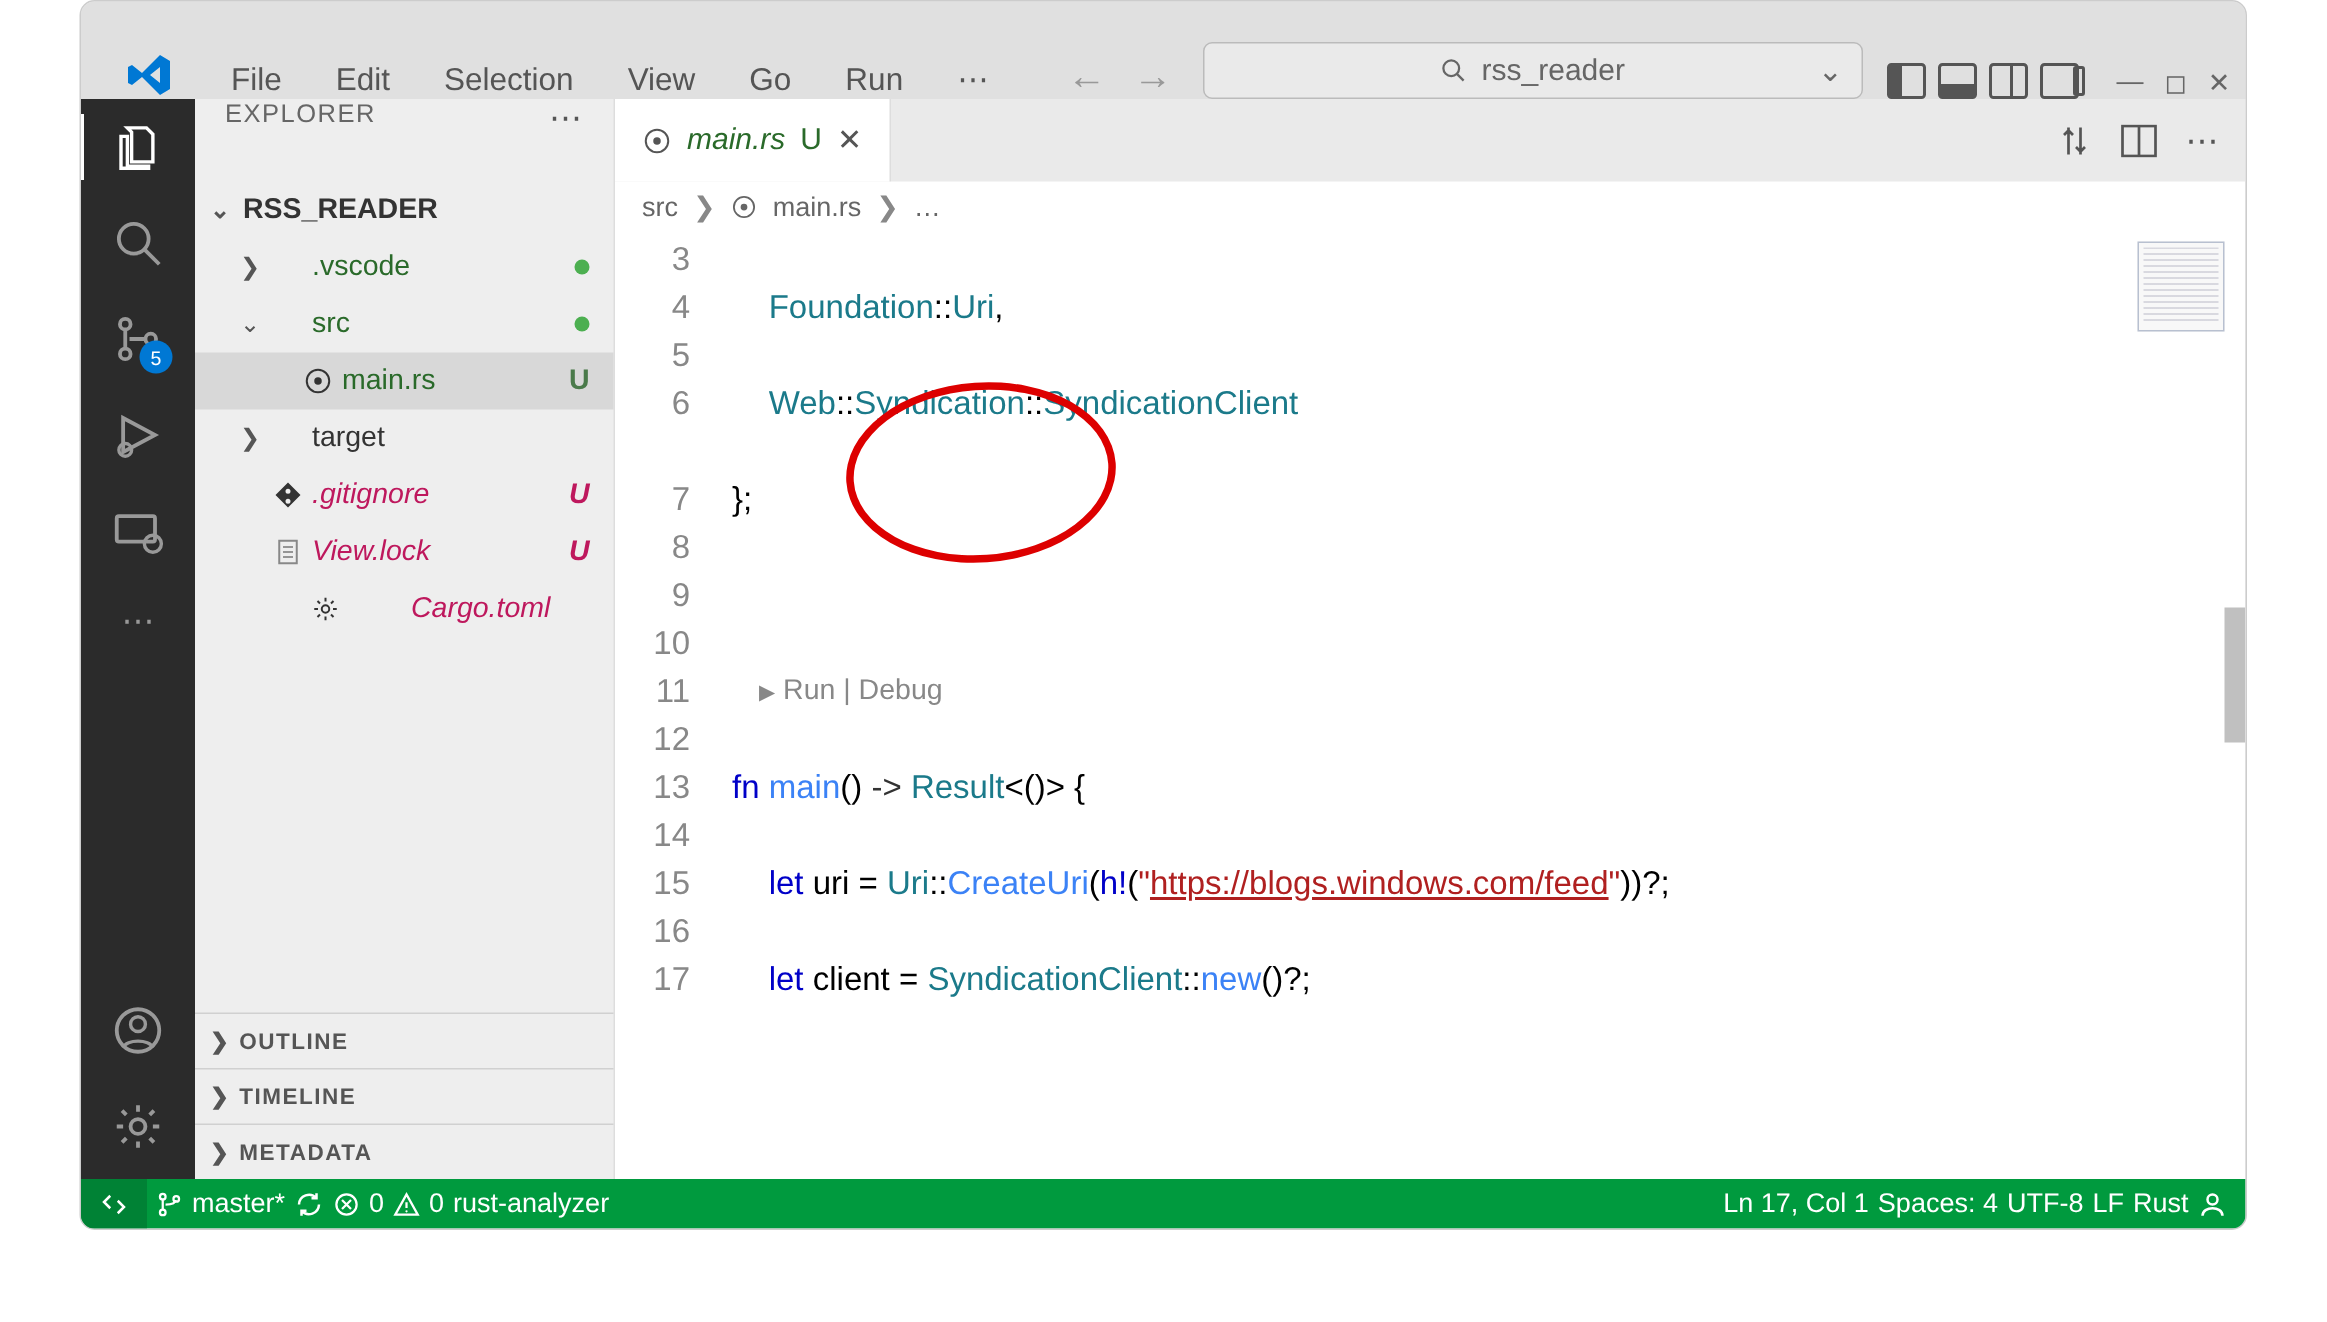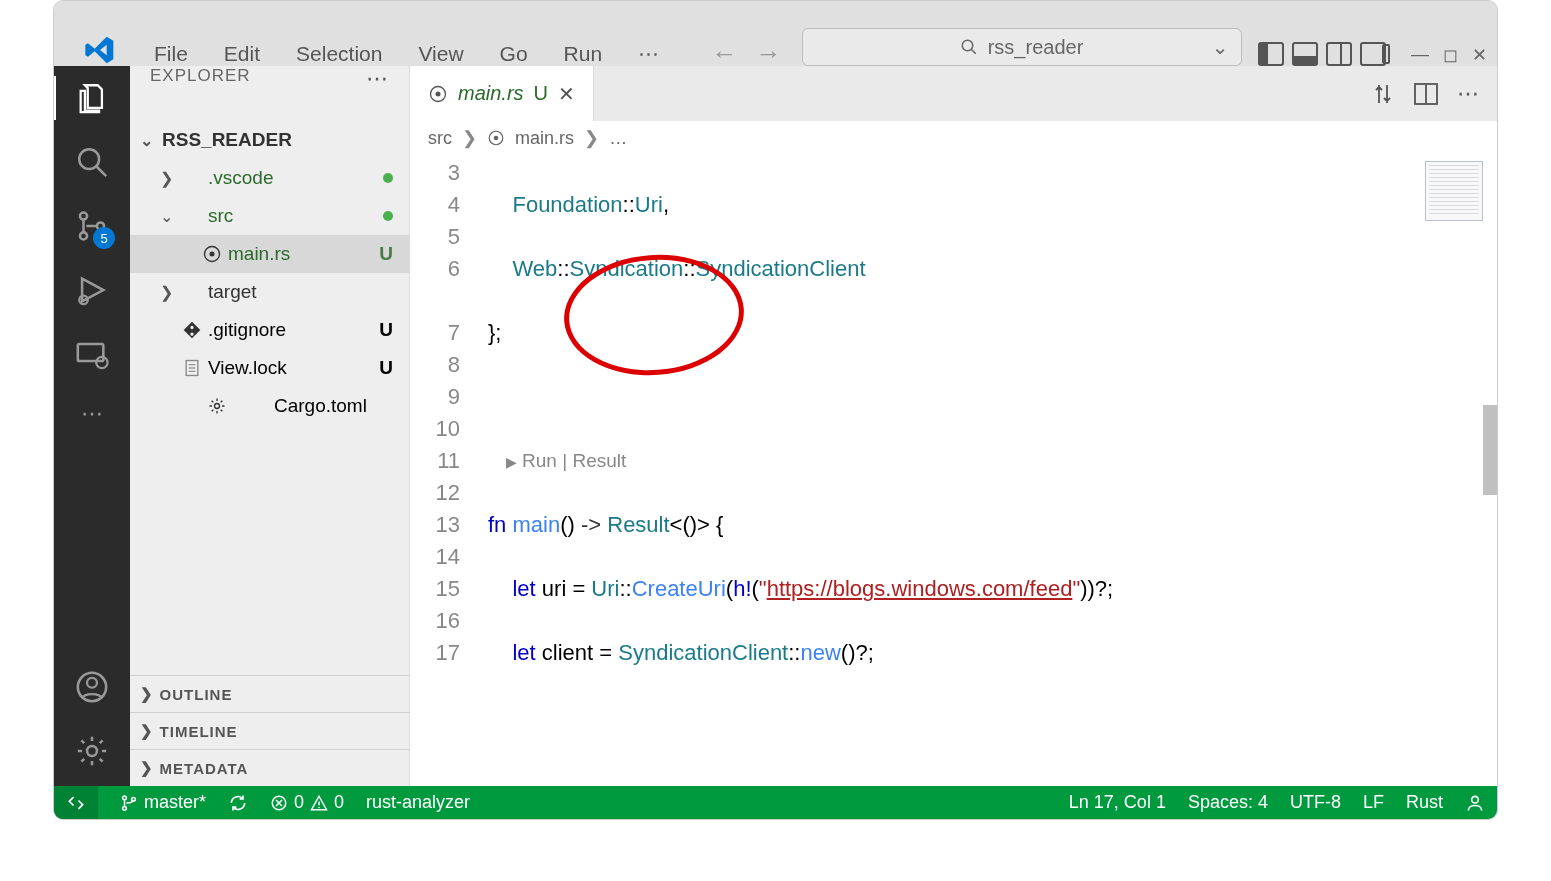--- a/index.html
+++ b/index.html
@@ -41,21 +41,21 @@
 .sidebar-header { height: 55px; display: flex; padding: 0 20px; color: #666; font-size: 17px; letter-spacing: 1px; }
 .sidebar-header .more { margin-left: auto; font-size: 22px; color:#555; }
 .tree { flex: 1; font-size: 19px; }
 .tree-row { display: flex; align-items: center; height: 38px; padding-left: 10px; padding-right: 16px; color: #333; cursor: pointer; }
 .tree-row.root { font-weight: bold; }
 .tree-row .chev { width: 22px; color: #555; font-size: 16px; }
 .tree-row .ico { width: 26px; display: flex; align-items: center; }
 .tree-row .lbl { flex: 1; }
 .tree-row .dot { width: 10px; height: 10px; background: #4CAF50; border-radius: 50%; }
 .tree-row .status { color: #4a7a4a; font-weight: bold; }
-.tree-row.mod .lbl, .tree-row.mod .status { color: #000000; }
+.tree-row.mod .lbl, .tree-row.mod .status { color: #be185d; font-style: italic; }
 .tree-row.green .lbl { color: #2a6a2a; }
 .tree-row.active { background: #d8d8d8; }
 .sidebar-sections { }
 .sidebar-section { height: 37px; border-top: 1px solid #d0d0d0; display: flex; align-items: center; padding-left: 10px; color: #555; font-weight: bold; font-size: 15px; letter-spacing: 1px; cursor: pointer;}
 .sidebar-section .chev { margin-right: 6px; font-size: 15px; }
 
 
 .editor { flex: 1; display: flex; flex-direction: column; background: #fff; position: relative; }
 .tabbar { height: 55px; background: #eaeaea; display: flex; align-items: stretch; }
 .tab { background: #fff; display: flex; align-items: center; padding: 0 18px; gap: 10px; font-size: 20px; font-style: italic; color: #2a6a2a; border-right: 1px solid #ddd;}
@@ -80,21 +80,21 @@
 .code .codelens .play { font-size: 14px; }
 .minimap { position: absolute; right: 14px; top: 6px; width: 58px; height: 60px; border: 1px solid #b8c0d0; background: #f8f8f8; }
 .minimap::before { content:''; position:absolute; left:3px; top:3px; right:3px; height: 50px;
   background: repeating-linear-gradient(to bottom, #aab 0, #aab 1px, transparent 1px, transparent 4px); opacity:.4;}
 .scroll-thumb { position:absolute; right:0; top:250px; width:14px; height:90px; background:#c0c0c0; }
 
 
 .annotation { position: absolute; border: 5px solid #d00; border-radius: 50%; width: 180px; height: 120px; left: 76px; top: 100px; pointer-events: none; transform: rotate(-4deg);}
 
 
-.statusbar { height: 33px; background: #009a3e; color: #fff; display: flex; align-items: center; font-size: 18px; padding: 0 12px; gap: 22px; }
+.statusbar { height: 33px; background: #009a3e; color: #fff; display: flex; align-items: center; font-size: 18px; padding: 0 12px; gap: 6px; }
 .statusbar .sep { flex:1; }
 .statusbar .item { display:flex; align-items:center; gap:6px; cursor:pointer; }
 .statusbar .remote { background: #008235; margin-left:-12px; height:100%; display:flex; align-items:center; padding:0 12px;}
 
 svg { display: block; }
 </style>
 </head>
 <body>
 
 <div class="frame">
@@ -340,21 +340,21 @@
             <div>14</div>
             <div>15</div>
             <div>16</div>
             <div>17</div>
         </div>
         <div class="code">
 <div class="line">    <span class="ty">Foundation</span>::<span class="ty">Uri</span>,</div>
 <div class="line">    <span class="ty">Web</span>::<span class="ty">Syndication</span>::<span class="ty">SyndicationClient</span></div>
 <div class="line">};</div>
 <div class="line"></div>
-<div class="line codelens"><span class="play">▶</span> <span>Run | Result</span></div>
+<div class="line codelens"><span class="play">▶</span> <span>Run | Debug</span></div>
 <div class="line"><span class="kw">fn</span> <span class="fn">main</span>() <span class="op">-&gt;</span> <span class="ty">Result</span>&lt;()&gt; {</div>
 <div class="line">    <span class="kw">let</span> uri = <span class="ty">Uri</span>::<span class="fn">CreateUri</span>(<span class="mac">h!</span>(<span class="st">"</span><span class="url">https://blogs.windows.com/feed</span><span class="st">"</span>))?;</div>
 <div class="line">    <span class="kw">let</span> client = <span class="ty">SyndicationClient</span>::<span class="fn">new</span>()?;</div>
 <div class="line"></div>
 
 
 
 
 
 

